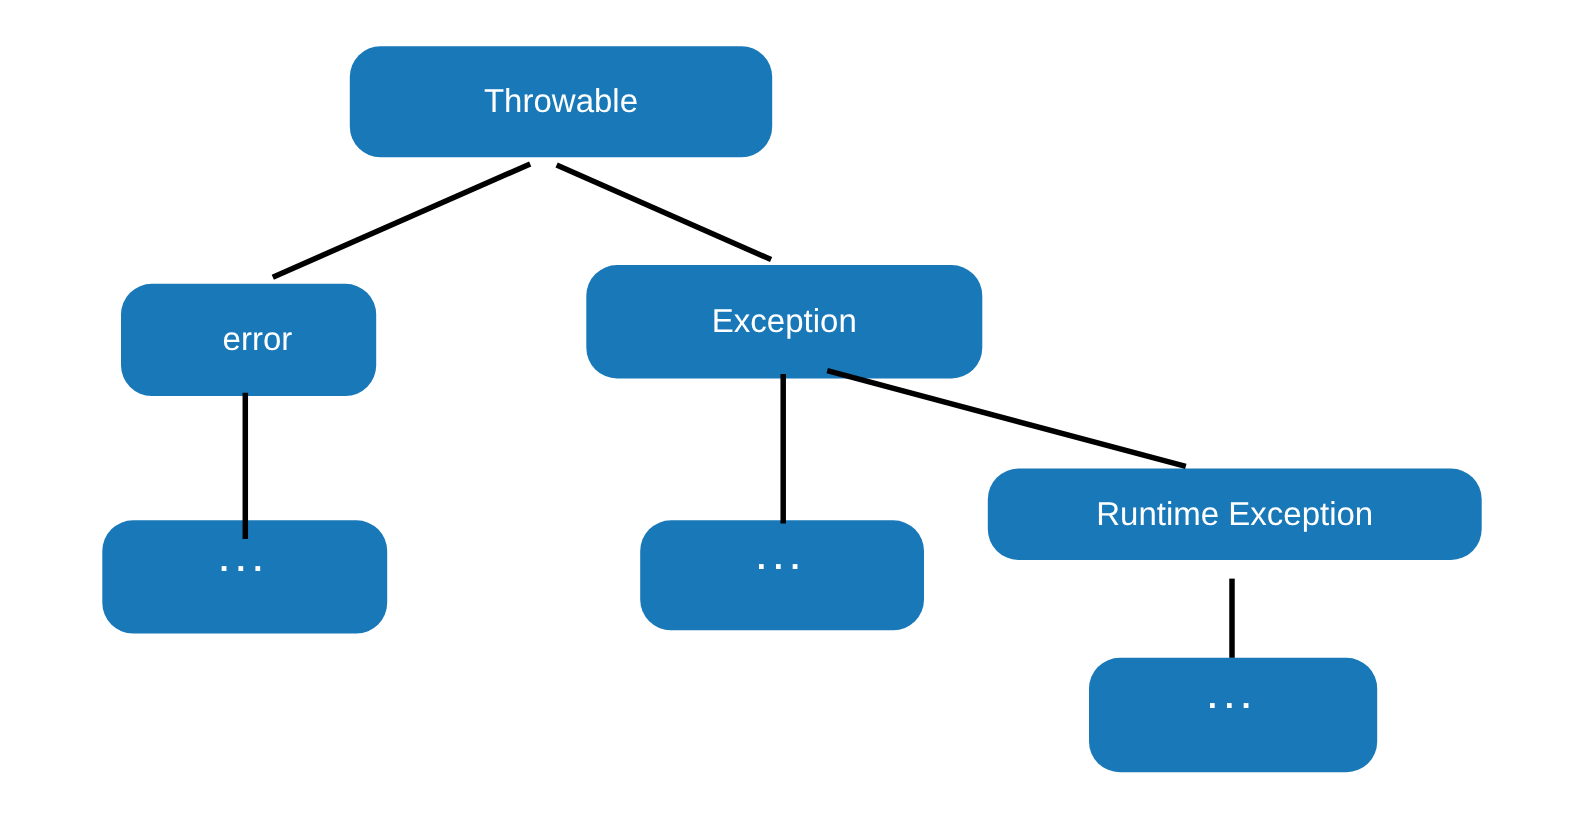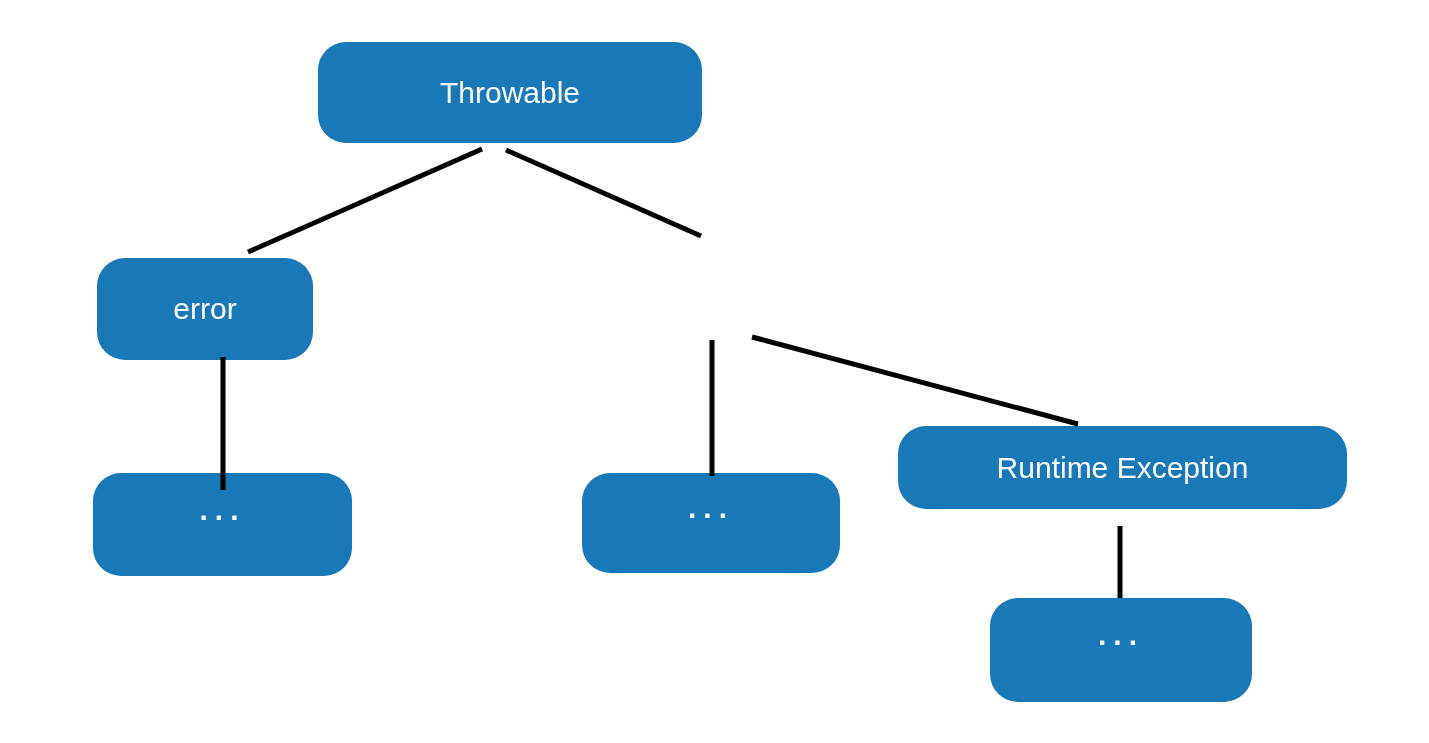--- a/index.html
+++ b/index.html
@@ -28,21 +28,21 @@
     display: flex;
     align-items: center;
     justify-content: center;
     color: var(--node-text);
     font-size: 30px;
     line-height: 1;
     z-index: 1;
     white-space: nowrap;
   }
   .node--throwable   { left: 318px; top: 42px;  width: 384px; height: 101px; }
-  .node--error       { left: 97px;  top: 258px; width: 216px; height: 102px; }
+  .node--error       { left: 110px;  top: 258px; width: 216px; height: 102px; padding-left: 16px; }
   .node--exception   { left: 533px; top: 241px; width: 360px; height: 103px; }
   .node--runtime     { left: 898px; top: 426px; width: 449px; height: 83px; }
   .node--error-more  { left: 93px;  top: 473px; width: 259px; height: 103px; }
   .node--exc-more    { left: 582px; top: 473px; width: 258px; height: 100px; }
   .node--rt-more     { left: 990px; top: 598px; width: 262px; height: 104px; }
   .node--dots span {
     font-weight: bold;
     letter-spacing: 7px;
     position: relative;
     top: -15px;
@@ -68,20 +68,23 @@
 <div class="canvas">
 
   <div class="node node--throwable">
     <span>Throwable</span>
   </div>
 
   <div class="node node--error">
     <span>error</span>
   </div>
 
+  <div class="node node--exception">
+    <span>Exception</span>
+  </div>
 
   <div class="node node--runtime">
     <span>Runtime Exception</span>
   </div>
 
   <div class="node node--dots node--error-more">
     <span>...</span>
   </div>
 
   <div class="node node--dots node--exc-more">

